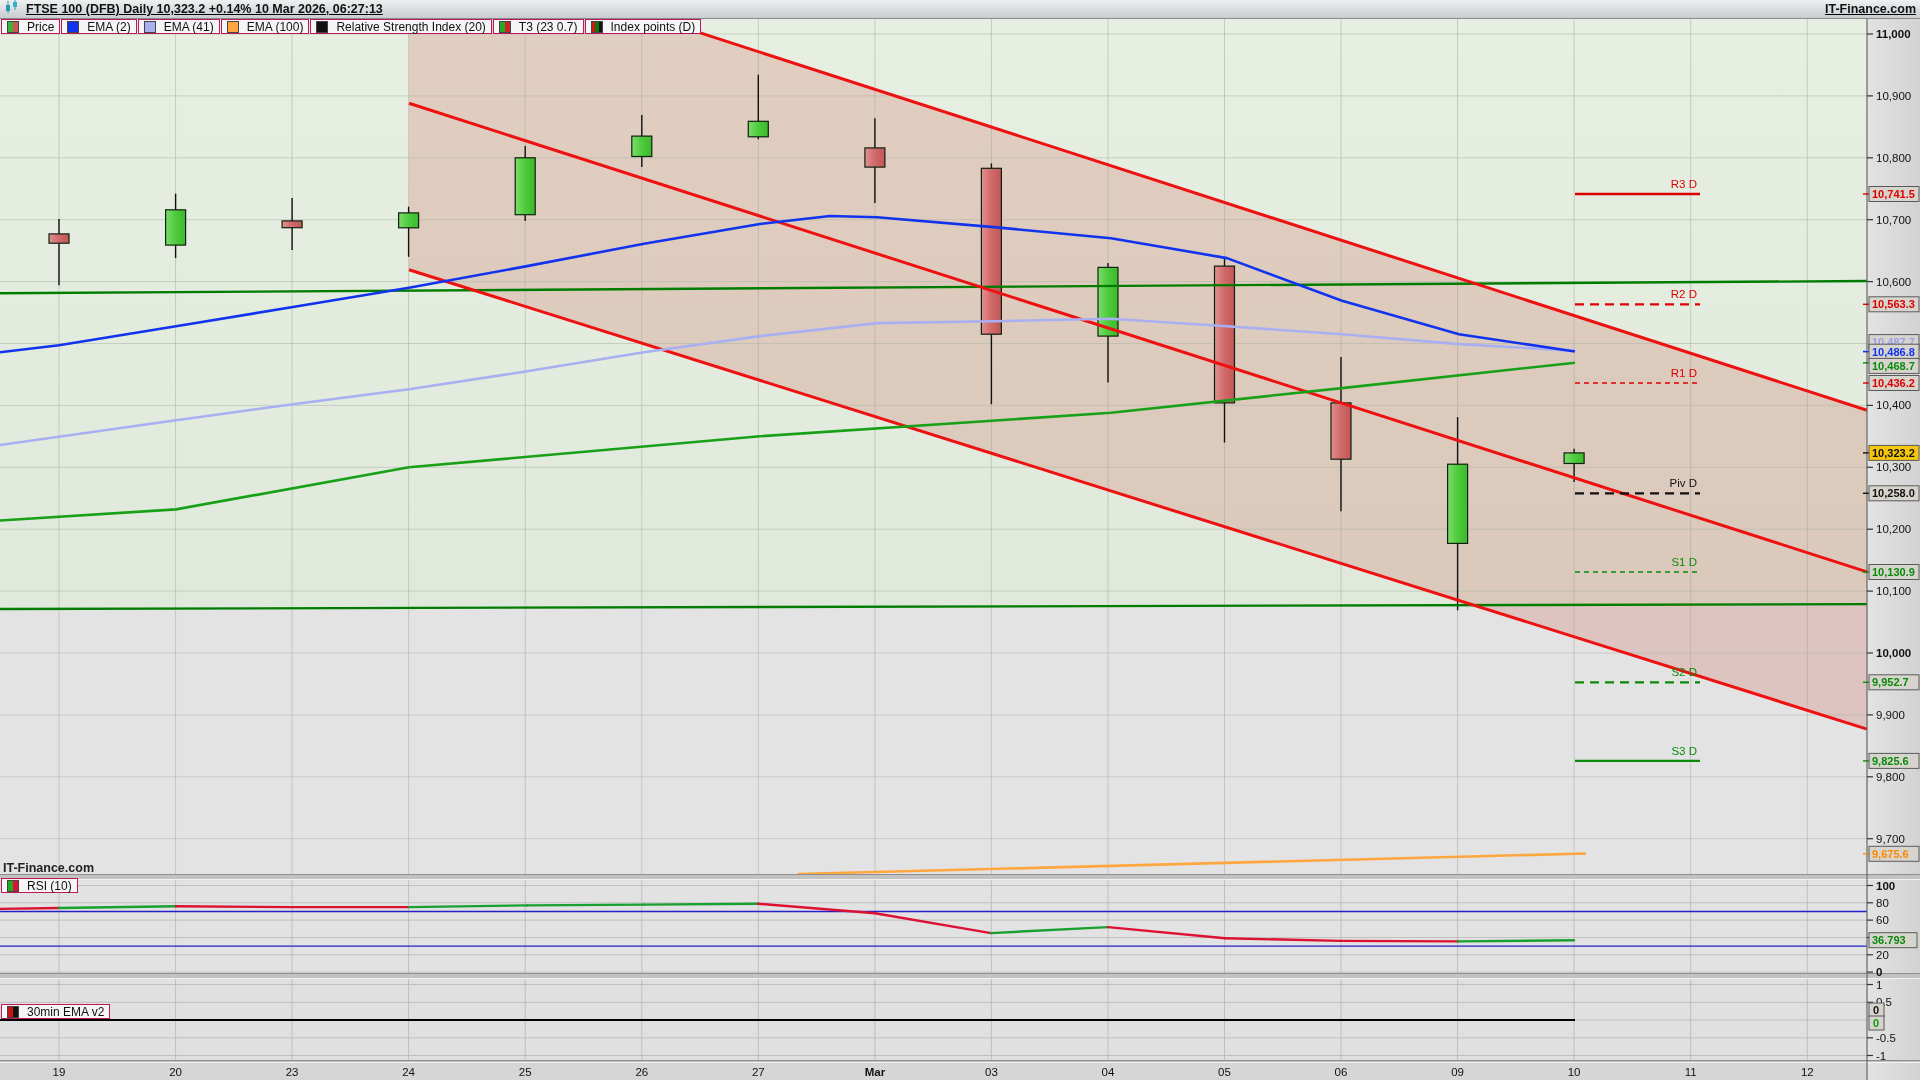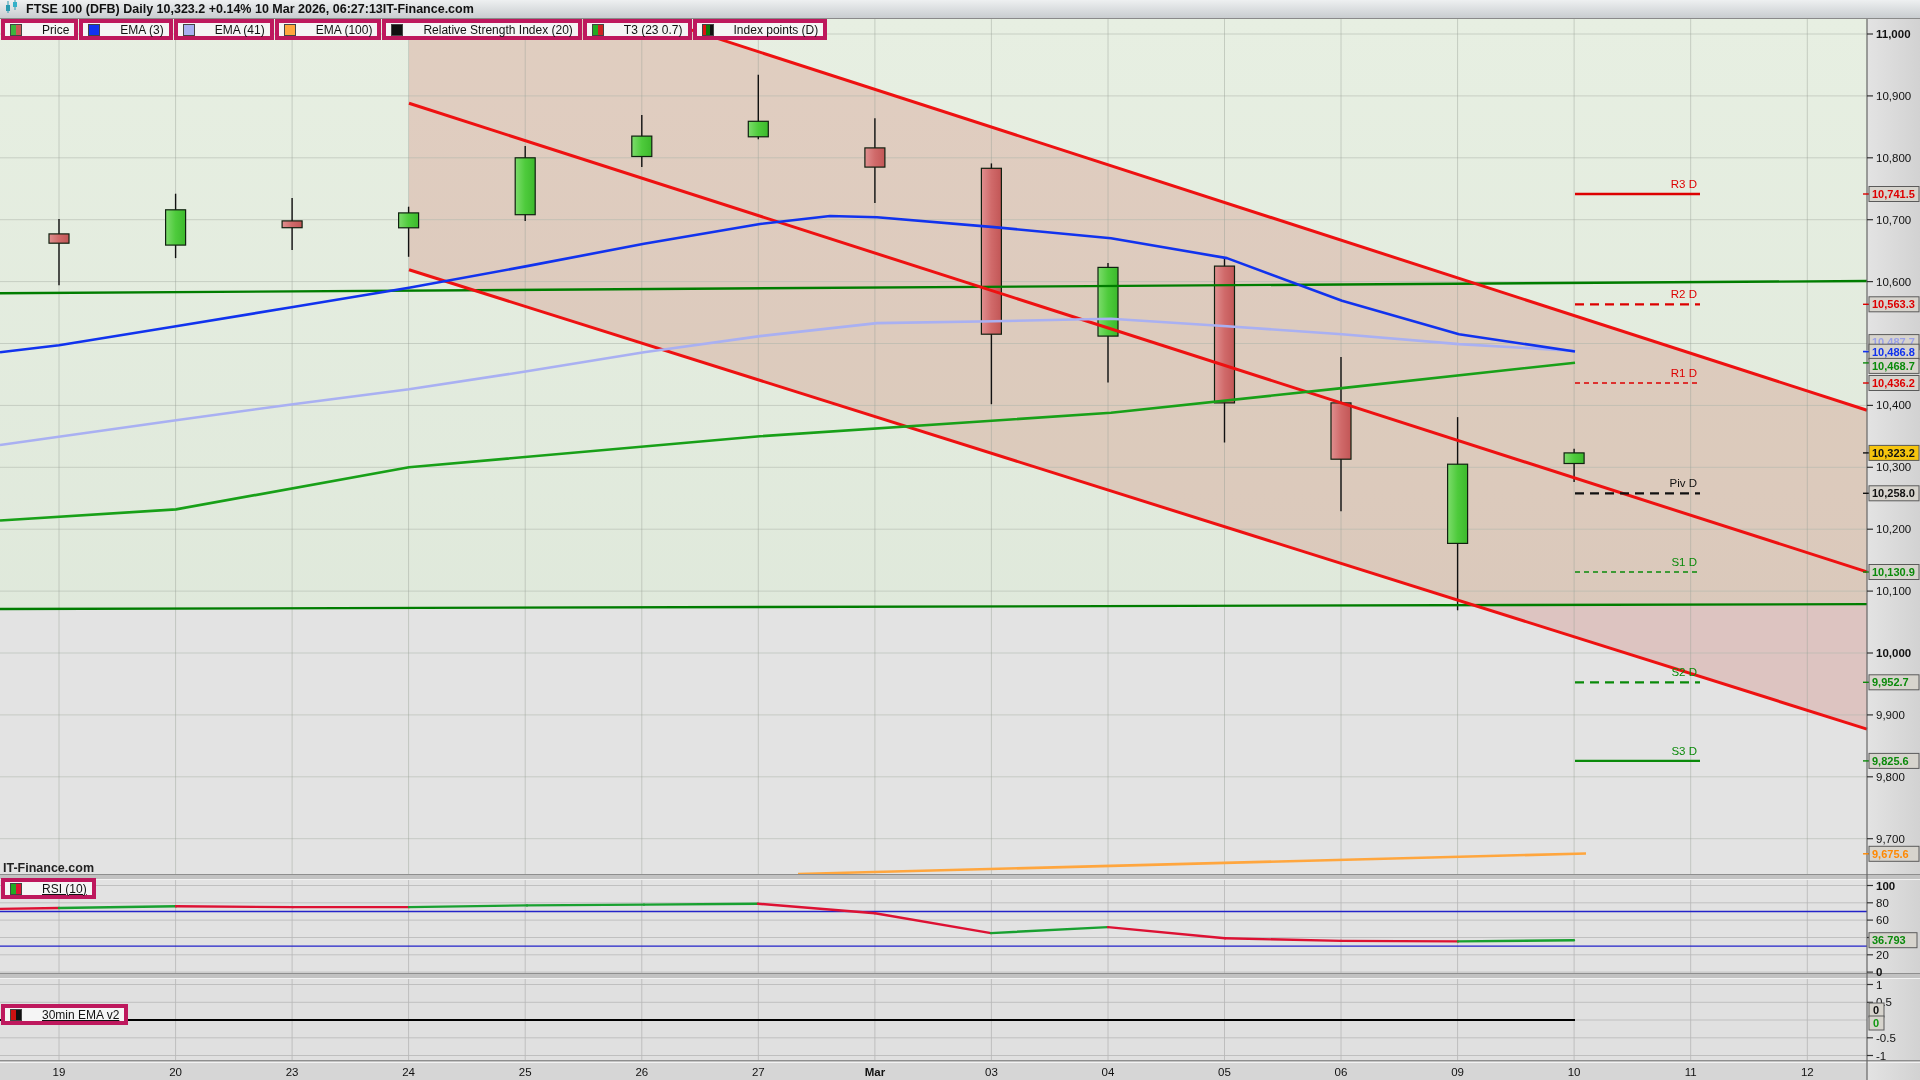--- a/index.html
+++ b/index.html
@@ -1,29 +1,29 @@
 <!DOCTYPE html>
 <html><head>
 <meta charset="utf-8">
 <style>
   html,body{margin:0;padding:0;background:#888;}
   #app{position:relative;width:1920px;height:1080px;overflow:hidden;
        font-family:"Liberation Sans",sans-serif;background:#dfe8dc;}
   #titlebar{position:absolute;left:0;top:0;width:1920px;height:18px;
     background:linear-gradient(#eef0f1,#c9cdd0);border-bottom:1px solid #8a8a8a;
-    display:flex;align-items:center;justify-content:flex-start;z-index:30;}
+    display:flex;align-items:center;justify-content:space-between;z-index:30;text-decoration:underline;}
   #titlebar .left{display:flex;align-items:center;gap:6px;padding-left:4px;}
   #titlebar .title{font-size:12.5px;font-weight:bold;color:#111;white-space:nowrap;}
   #titlebar .brand{font-size:12.5px;font-weight:bold;color:#111;padding-right:4px;}
   #legendbar{position:absolute;left:1px;top:19px;display:flex;z-index:25;}
-  .chip{display:flex;align-items:center;gap:20px;background:#f5f5f5;
-    border:4px solid #be185d;padding:0 5px;height:13px;font-size:12px;color:#111;
+  .chip{display:flex;align-items:center;gap:8px;background:#f5f5f5;
+    border:1px solid #be185d;padding:0 5px;height:13px;font-size:12px;color:#111;
     margin-right:1px;white-space:nowrap;}
   .sw{width:10px;height:10px;border:1px solid #444;flex:0 0 auto;}
-  .panel-chip{position:absolute;z-index:25;text-decoration:underline;}
+  .panel-chip{position:absolute;z-index:25;}
   #watermark{position:absolute;left:3px;top:861px;font-size:12.5px;font-weight:600;
     color:#222;z-index:25;}
   svg text{font-family:"Liberation Sans",sans-serif;}
 </style>
 </head>
 <body>
 
 <div id="app">
 
   <div id="titlebar">
@@ -326,21 +326,21 @@
       <text x="1807.3" y="1076" text-anchor="middle" font-size="11.5" fill="#111">12</text>
     </svg>
 
   <div id="legendbar">
       <div class="chip">
         <span class="sw" style="background: linear-gradient(90deg, rgb(61, 179, 61) 50%, rgb(204, 85, 85) 50%);"></span>
         <span>Price</span>
       </div>
       <div class="chip">
         <span class="sw" style="background: rgb(17, 51, 238);"></span>
-        <span>EMA (3)</span>
+        <span>EMA (2)</span>
       </div>
       <div class="chip">
         <span class="sw" style="background: rgb(169, 176, 242);"></span>
         <span>EMA (41)</span>
       </div>
       <div class="chip">
         <span class="sw" style="background: rgb(255, 166, 62);"></span>
         <span>EMA (100)</span>
       </div>
       <div class="chip">

